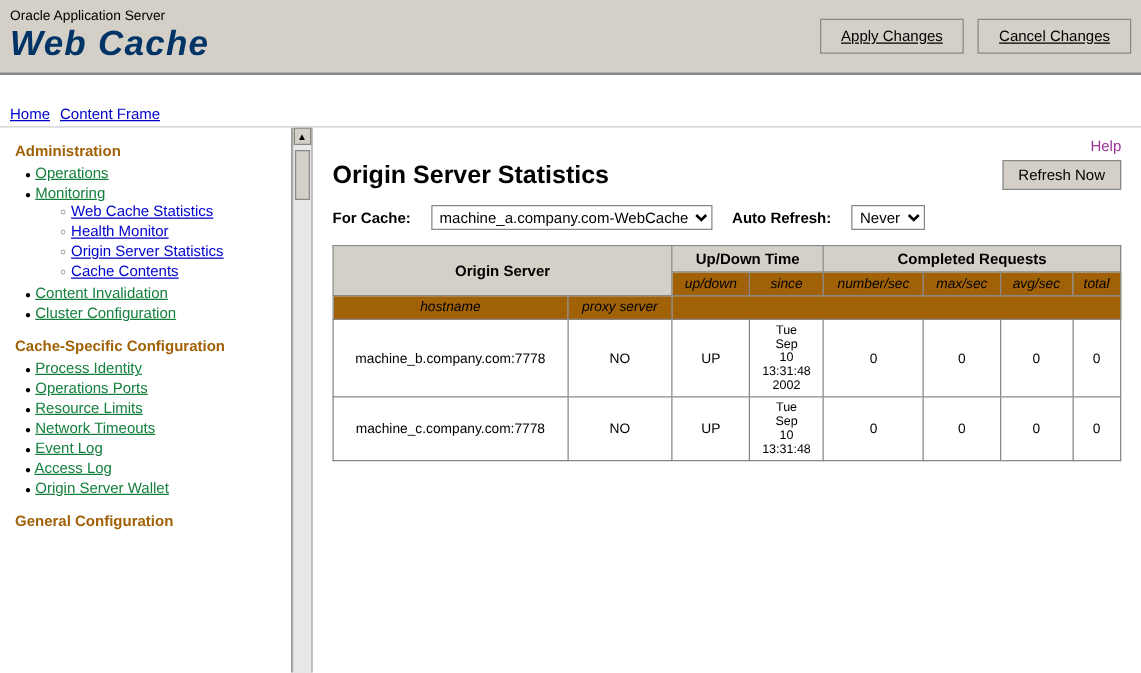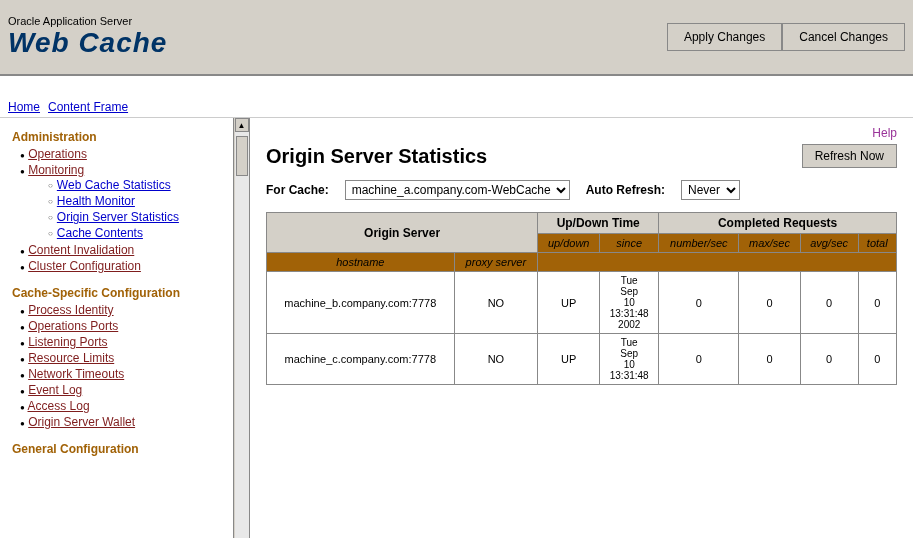--- a/index.html
+++ b/index.html
@@ -6,26 +6,26 @@
     body { font-family: Arial, sans-serif; font-size: 12px; background: #fff; width: 913px; height: 538px; overflow: hidden; }
 
     
     #header {
       background: #d4d0c8;
       border-bottom: 2px solid #888;
       display: flex;
       align-items: center;
       justify-content: space-between;
       padding: 4px 8px;
-      height: 76px;
+      height: 60px;
     }
     #header-left { display: flex; flex-direction: column; }
     #header-title-top { font-size: 11px; font-weight: normal; color: #000; }
     #header-title-main { font-size: 28px; font-weight: bold; color: #003366; font-style: italic; letter-spacing: 1px; }
-    #header-right { display: flex; gap: 0; }
+    #header-right { display: flex; gap: 11px; text-decoration: underline; }
     .header-btn {
       background: #d4d0c8;
       border: 1px solid #888;
       padding: 6px 16px;
       font-size: 12px;
       cursor: pointer;
       color: #000;
     }
 
     
@@ -57,21 +57,21 @@
       overflow-y: hidden;
     }
     .sidebar-section-title {
       font-weight: bold;
       font-size: 12px;
       padding: 4px 8px 2px 8px;
       color: #a16207;
     }
     .sidebar-list { list-style: none; padding: 0; margin: 0 0 8px 0; }
     .sidebar-item-top { padding: 1px 8px 1px 16px; }
-    .sidebar-item-top a { color: #7f1d1d; text-decoration: underline; font-size: 12px; cursor: pointer; }
+    .sidebar-item-top a { color: #15803d; text-decoration: underline; font-size: 12px; cursor: pointer; }
     .sidebar-sublist { list-style: none; padding: 0; margin: 0; }
     .sidebar-subitem { padding: 1px 8px 1px 28px; display: flex; align-items: center; gap: 4px; }
     .sidebar-subitem a { color: #0000cc; text-decoration: underline; font-size: 12px; cursor: pointer; }
     .bullet { font-size: 8px; color: #000; }
     .circle { font-size: 8px; color: #555; }
 
     
     #sidebar-scrollbar {
       width: 16px;
       background: #d4d0c8;
@@ -263,24 +263,20 @@
 
       <div class="sidebar-section-title">Cache-Specific Configuration</div>
       <ul class="sidebar-list">
         <li class="sidebar-item-top">
           <span class="bullet">●</span>
           <a>Process Identity</a>
         </li>
         <li class="sidebar-item-top">
           <span class="bullet">●</span>
           <a>Operations Ports</a>
-        </li>
-        <li class="sidebar-item-top">
-          <span class="bullet">●</span>
-          <a>Listening Ports</a>
         </li>
         <li class="sidebar-item-top">
           <span class="bullet">●</span>
           <a>Resource Limits</a>
         </li>
         <li class="sidebar-item-top">
           <span class="bullet">●</span>
           <a>Network Timeouts</a>
         </li>
         <li class="sidebar-item-top">

